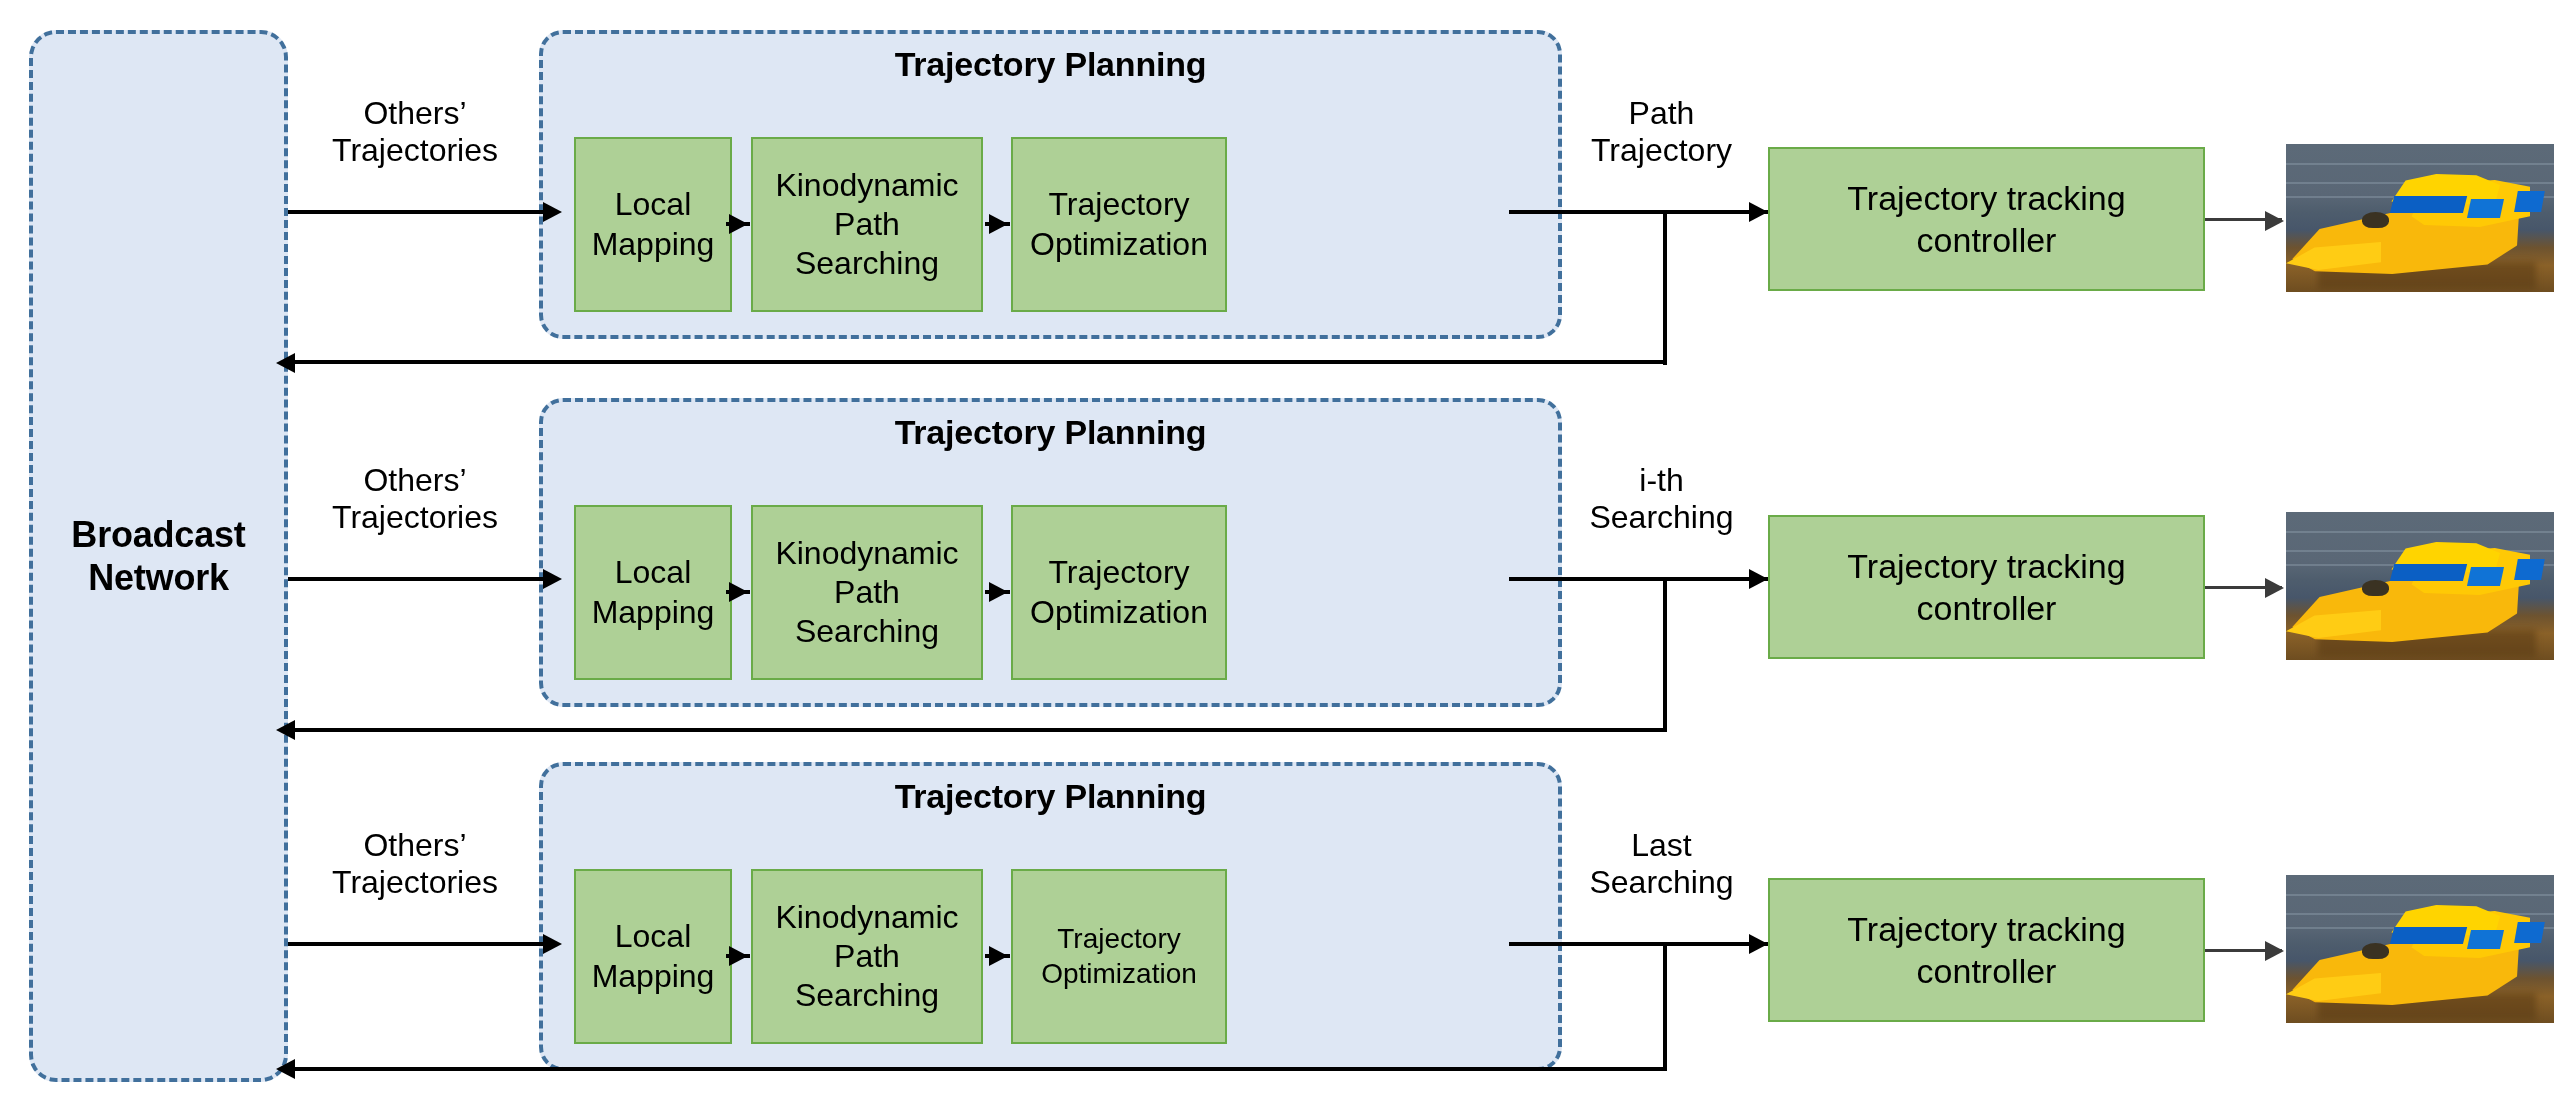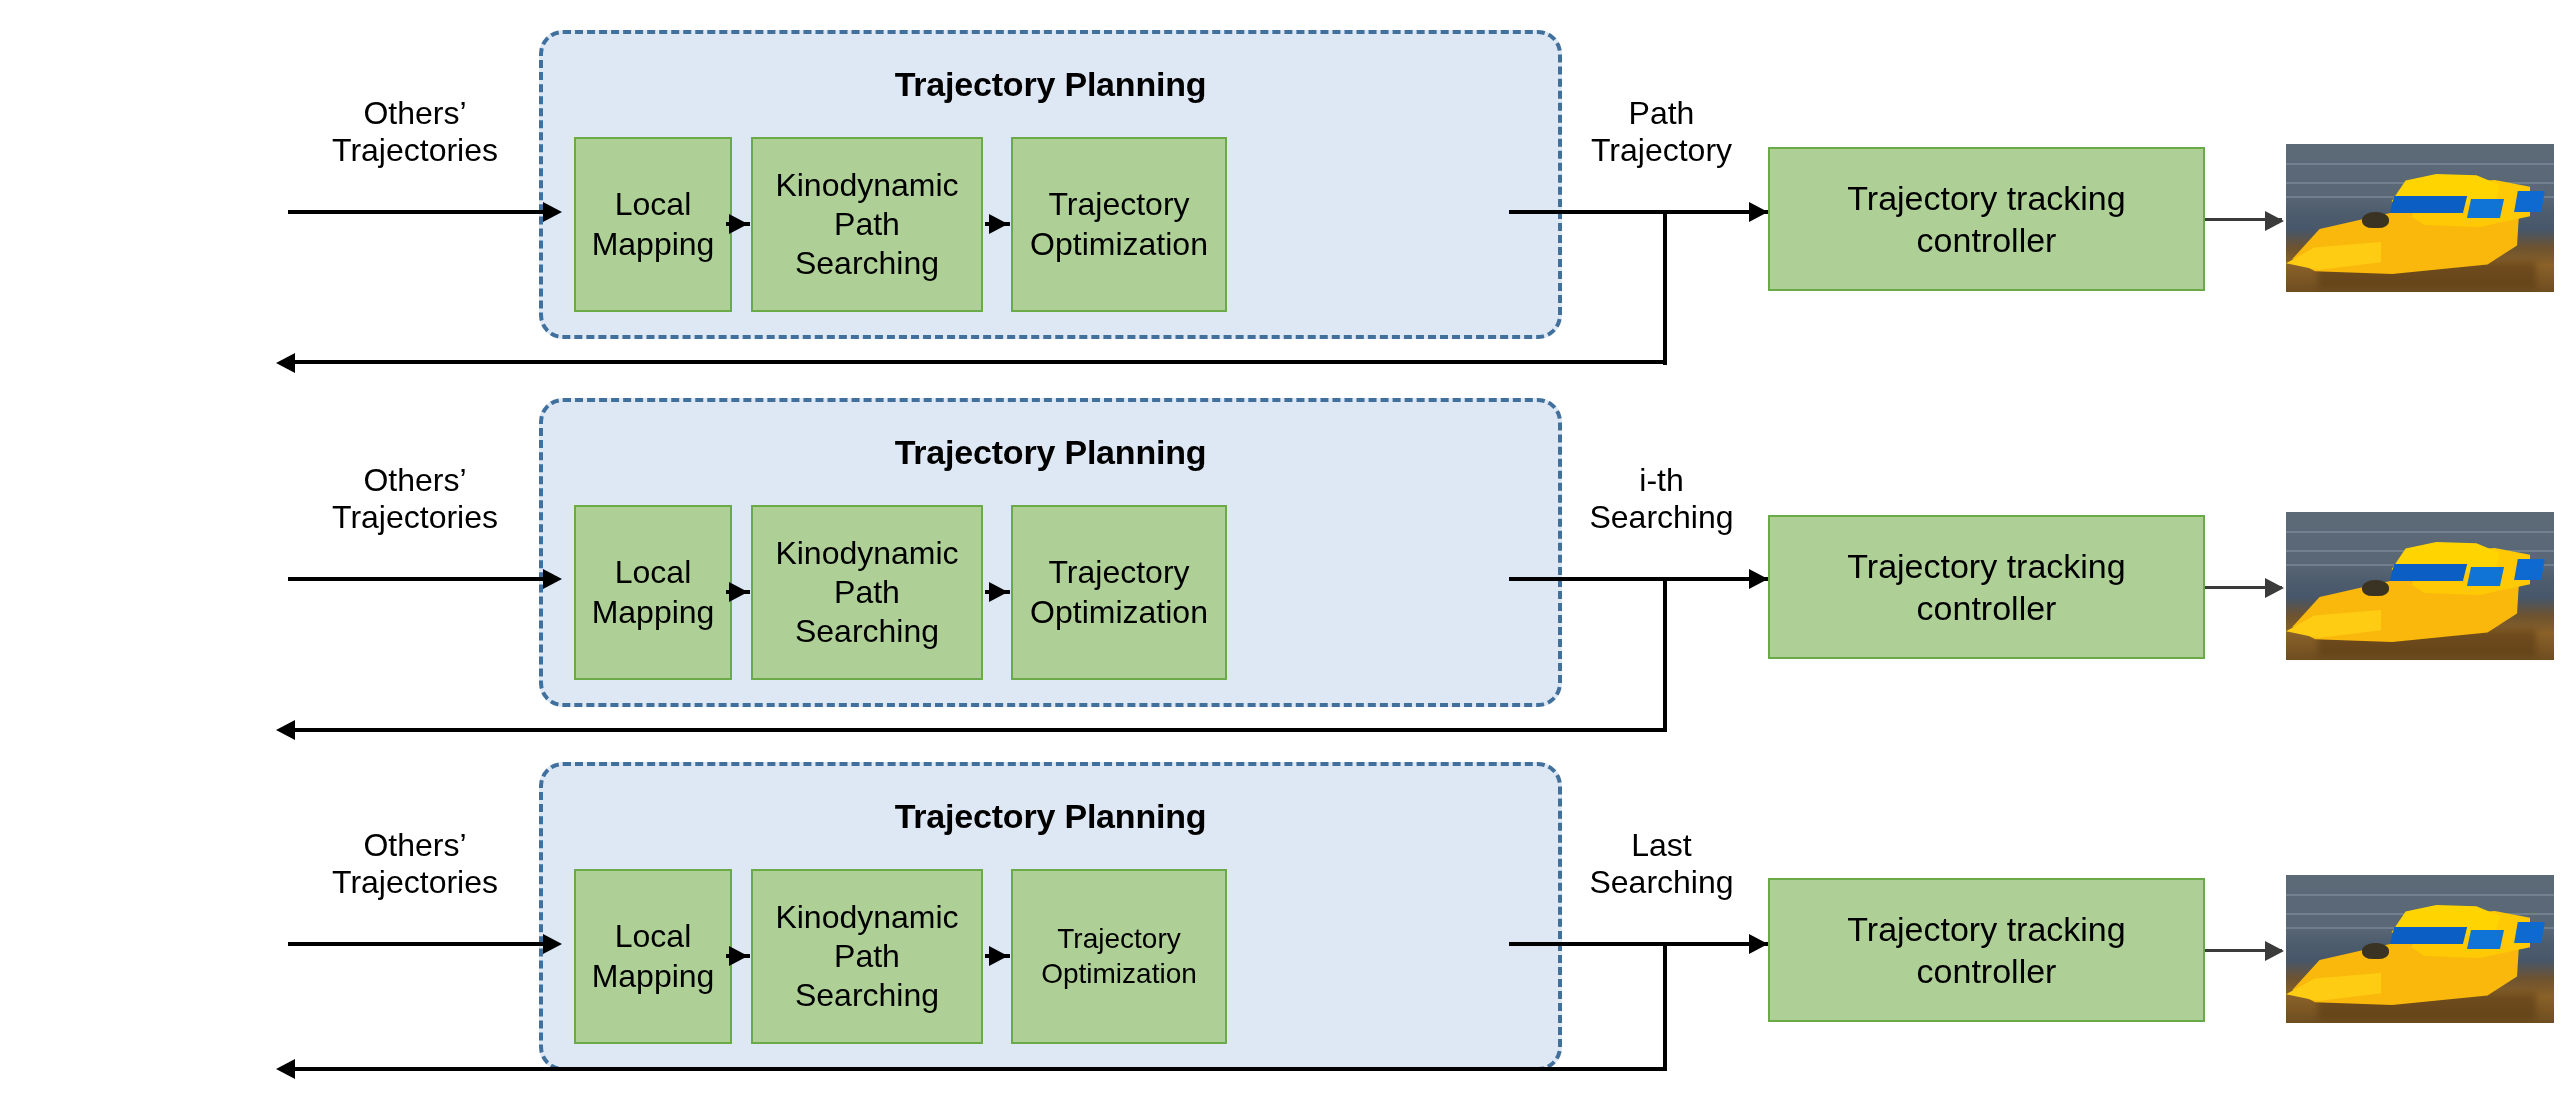--- a/index.html
+++ b/index.html
@@ -19,21 +19,21 @@
   }
 
   
   .planner{
     position:absolute;left:539px;width:1023px;height:309px;
     background:#dee7f4;border:4px dashed #41709c;border-radius:24px;
     box-sizing:border-box;
   }
   .planner-title{
     position:absolute;left:0;right:0;top:11px;text-align:center;
-    font-size:34px;font-weight:bold;letter-spacing:-0.2px;margin-top:20px;
+    font-size:34px;font-weight:bold;letter-spacing:-0.2px;
   }
 
   
   .gbox{
     position:absolute;background:#aed096;border:2.4px solid #6aab48;
     box-sizing:border-box;display:flex;align-items:center;justify-content:center;
     text-align:center;line-height:1.22;color:#000;
   }
   .gbox span{display:block;padding:0 4.7px;}
 
@@ -100,20 +100,24 @@
   .elabel{
     position:absolute;font-size:32px;line-height:1.16;text-align:center;
     white-space:pre-line;
   }
 </style>
 </head>
 <body>
 
 <div id="stage">
 
+  <div class="broadcast">
+    <div class="broadcast-label" style="white-space: pre-line;">Broadcast
+Network</div>
+  </div>
 
   <div class="planner" style="top:30px;">
     <div class="planner-title">Trajectory Planning</div>
     <div class="gbox b-local">
       <span style="white-space: pre-line;">Local
 Mapping</span>
     </div>
     <div class="gbox b-kino">
       <span style="white-space: pre-line;">Kinodynamic
 Path Searching</span>

